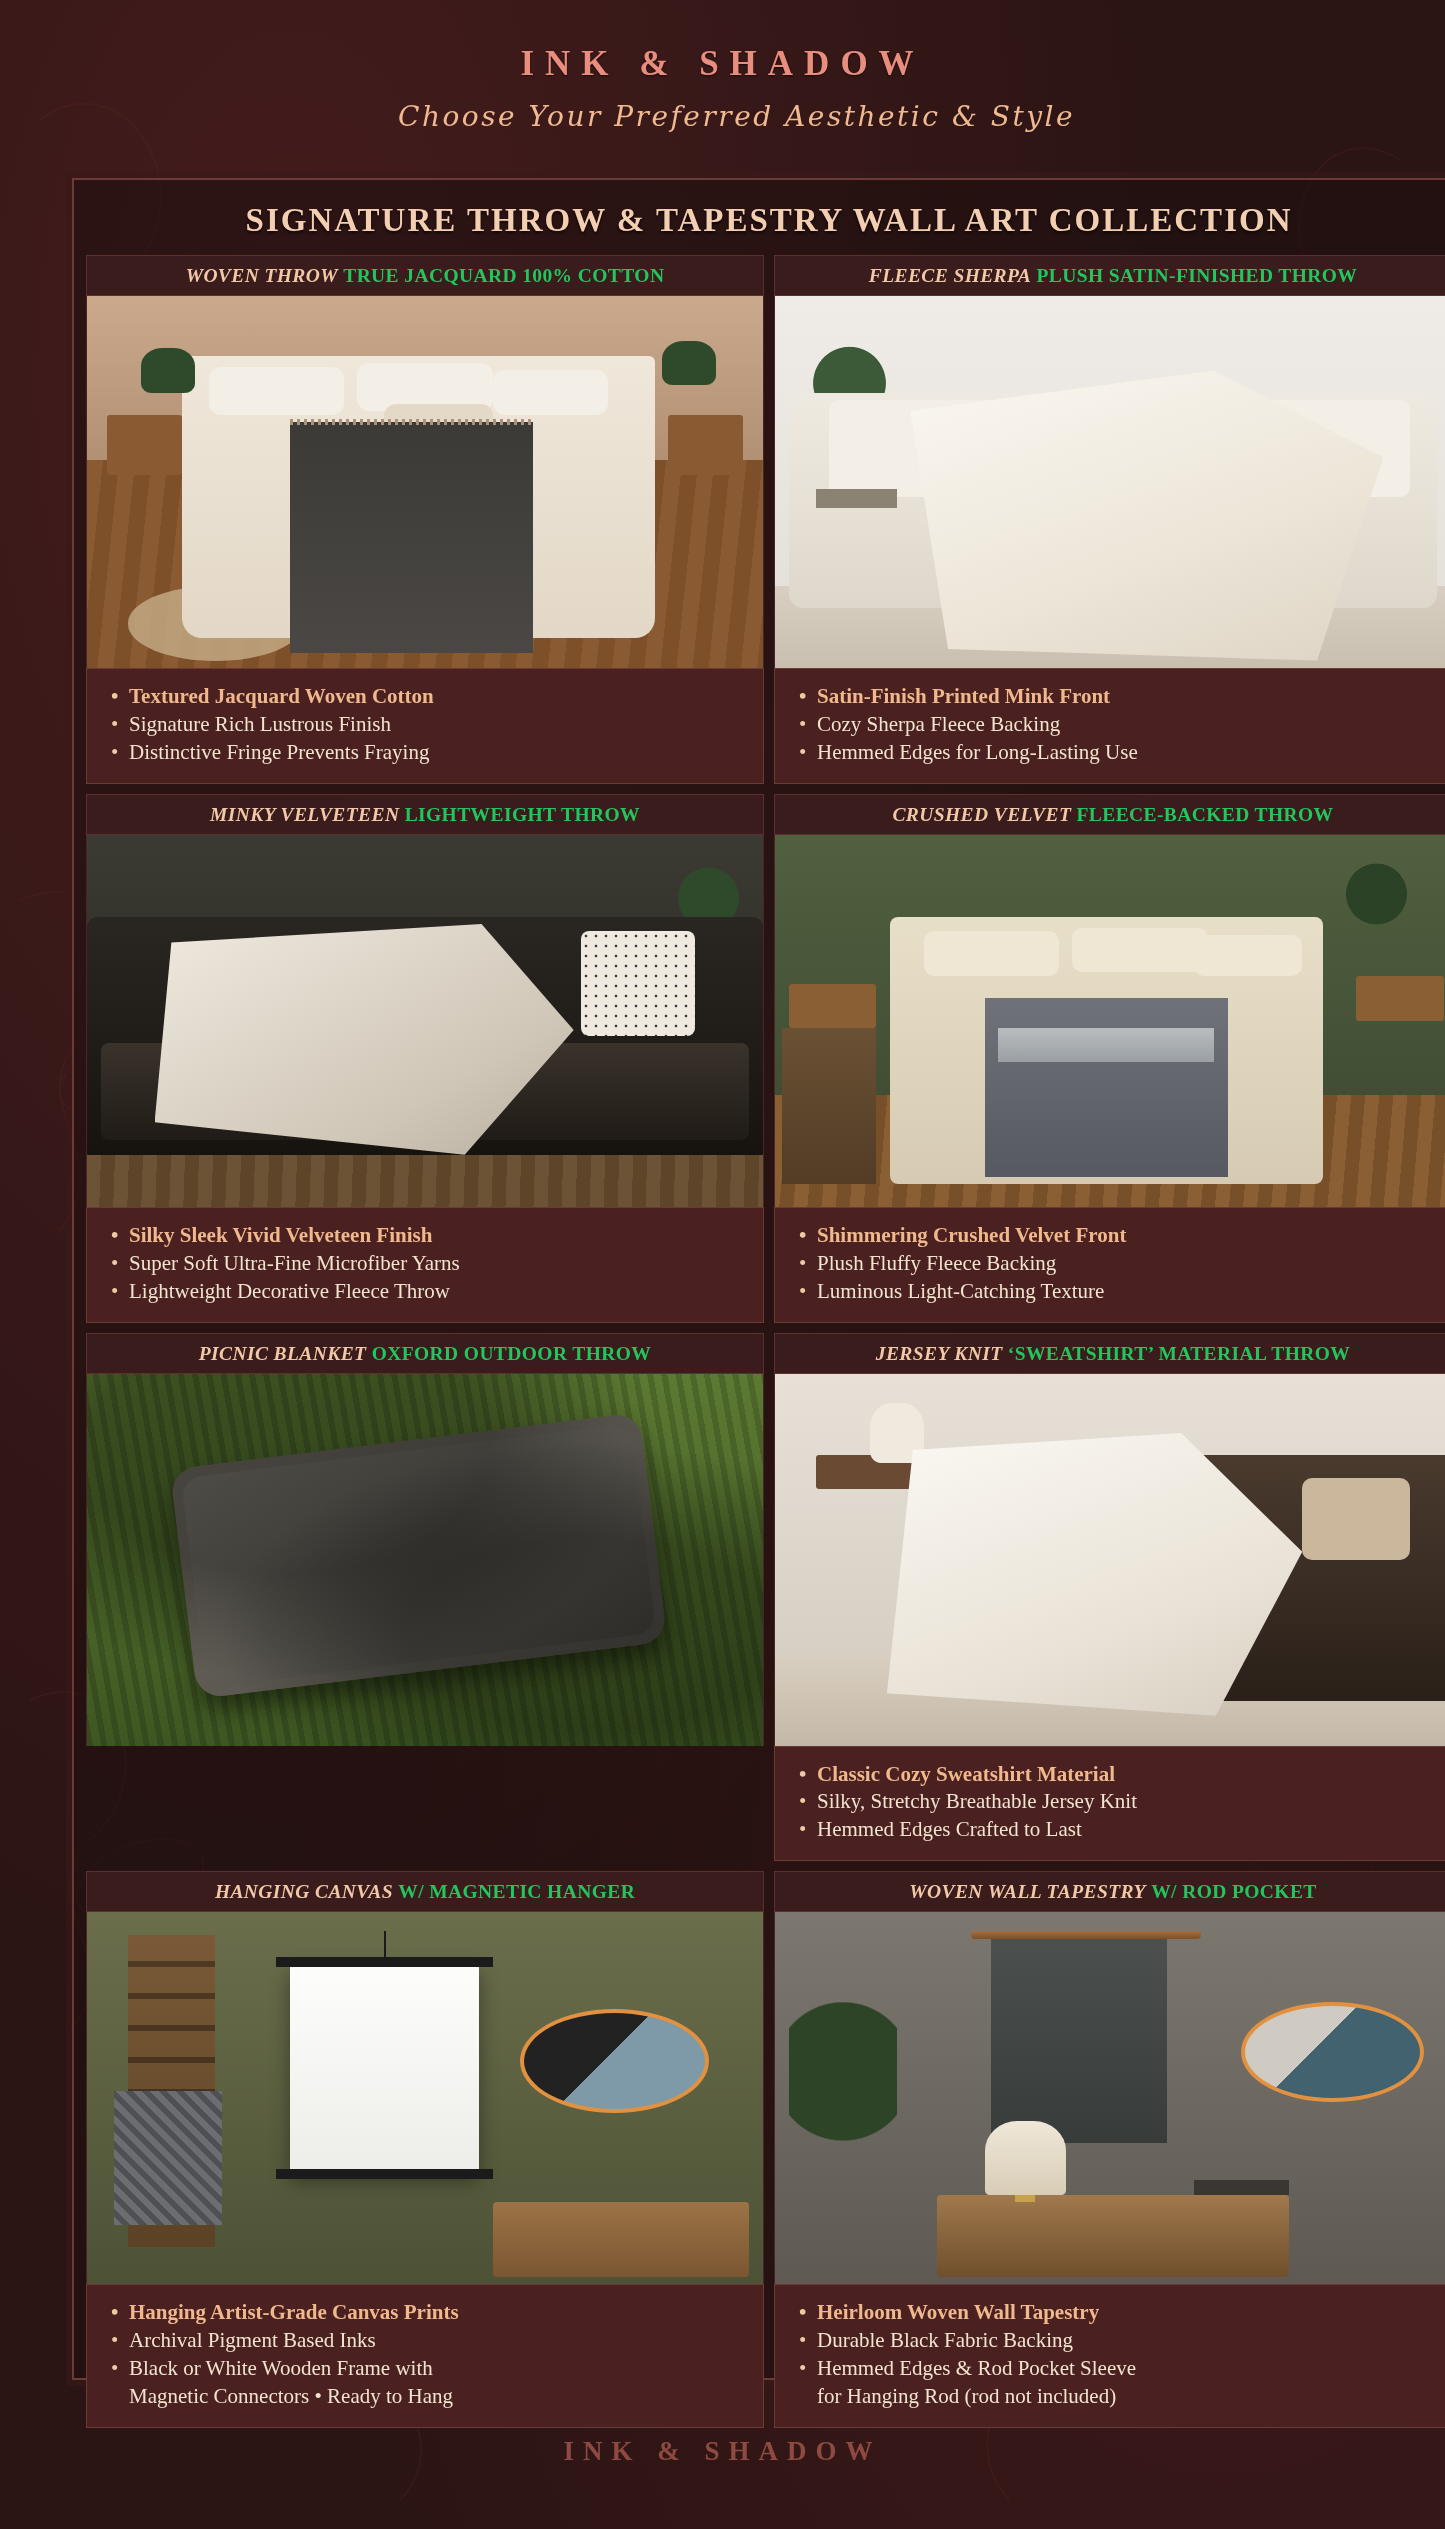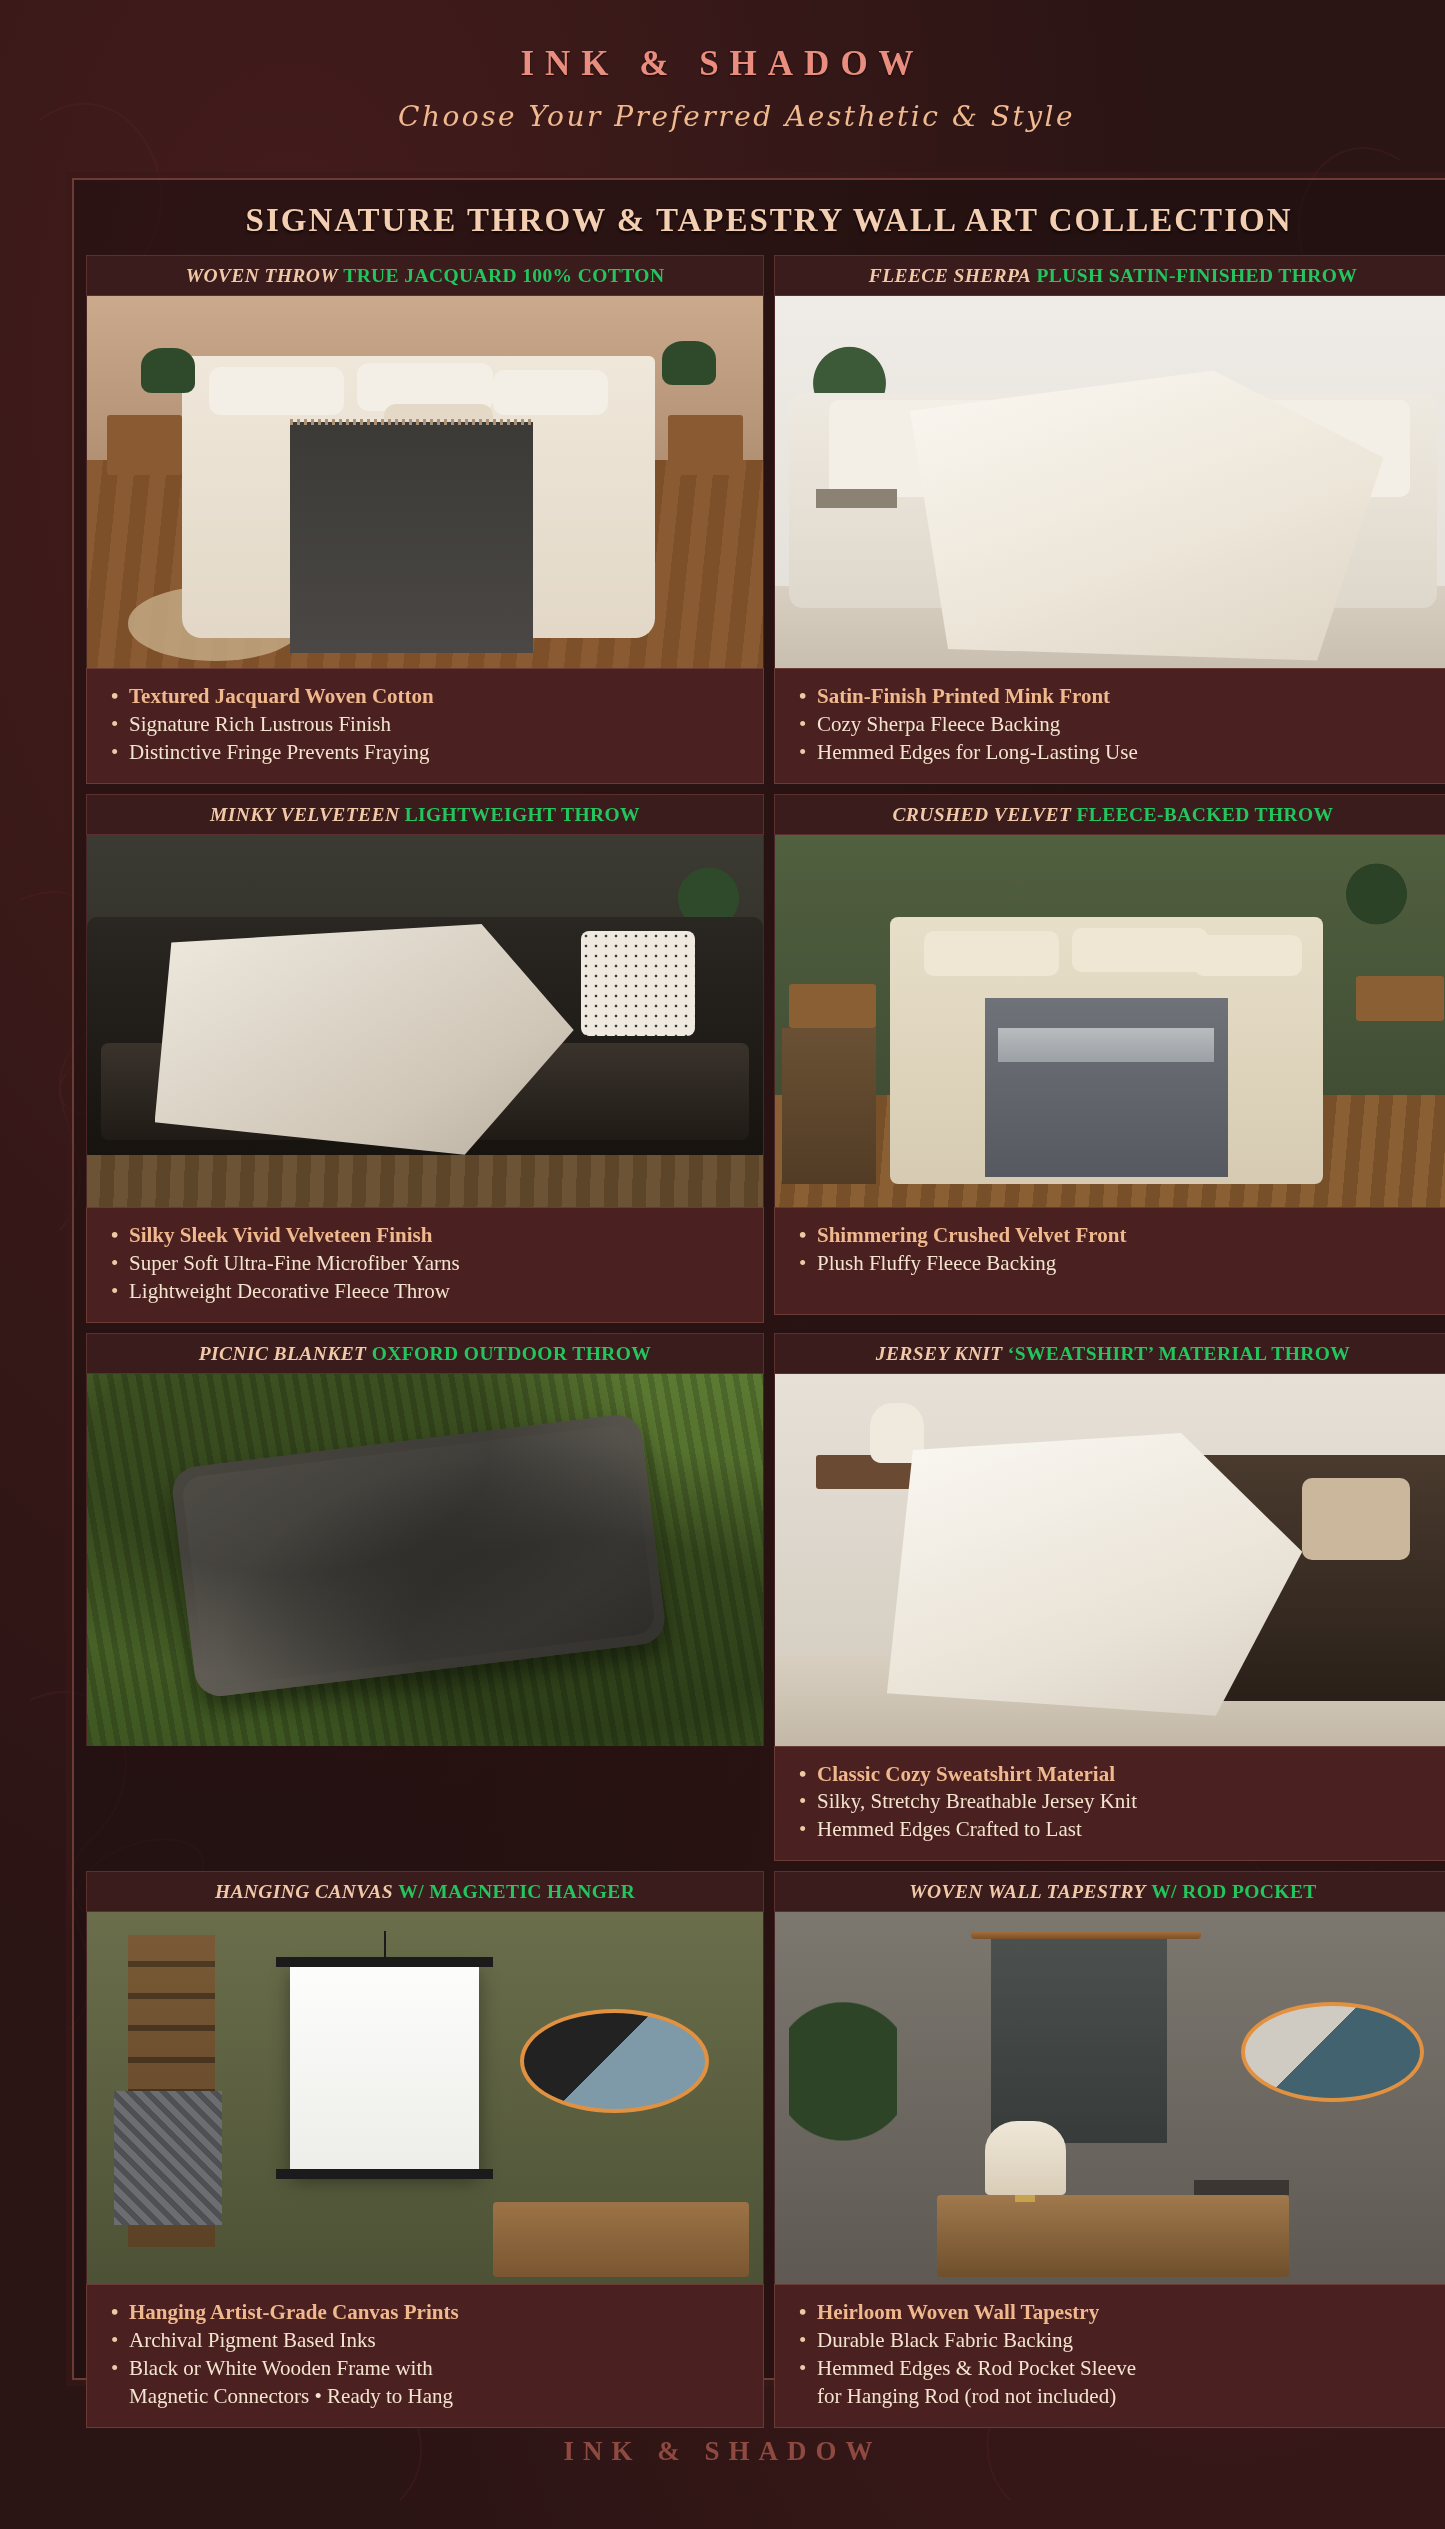--- a/index.html
+++ b/index.html
@@ -443,20 +443,21 @@
               <div class="pillow q2"></div>
               <div class="pillow q3"></div>
             <div class="velvet"></div>
               <div class="band"></div>
           </div>
         </div>
         <div class="specs">
           <ul>
             <li class="first">Shimmering Crushed Velvet Front</li>
             <li>Plush Fluffy Fleece Backing</li>
+            <li>Luminous Light-Catching Texture</li>
           </ul>
         </div>
       </div>
 
       <div class="cell">
         <div class="cell-head">
           <span class="em">PICNIC BLANKET</span>
           <span class="rest">OXFORD OUTDOOR THROW</span>
         </div>
         <div class="photo">

